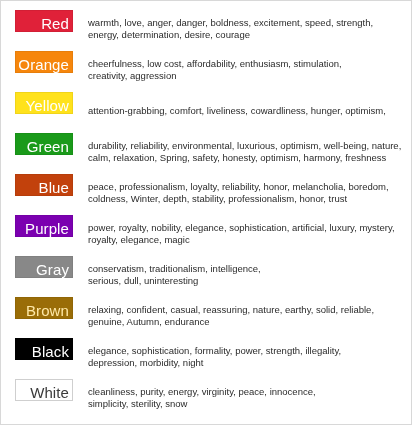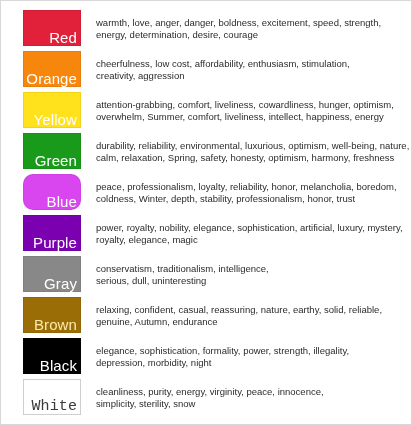--- a/index.html
+++ b/index.html
@@ -26,36 +26,34 @@
     display: flex;
     align-items: stretch;
     height: 38px;
     margin-bottom: 3px;
   }
   .swatch {
     position: relative;
     box-sizing: border-box;
     flex: 0 0 58px;
     width: 58px;
-    height: 36px;
+    height: 22px;
     border: 1px solid rgba(0,0,0,0.06);
-    margin-left: 8px;
   }
   .swatch-label {
     position: absolute;
     right: 3px;
     bottom: -1px;
     font-size: 15px;
     line-height: 17px;
     letter-spacing: 0.1px;
     white-space: nowrap;
   }
   .row-white .swatch {
     border: 1px solid #cfcfcf;
-    font-family: Liberation Mono, monospace;
   }
   .desc {
     flex: 1 1 auto;
     display: flex;
     flex-direction: column;
     justify-content: center;
     padding-left: 15px;
     padding-right: 2px;
     color: #2b2b2b;
     font-size: 9.5px;
@@ -88,34 +86,33 @@
           <span>cheerfulness, low cost, affordability, enthusiasm, stimulation,</span>
           <span>creativity, aggression</span>
         </div>
       </div>
       <div class="row">
         <div class="swatch" style="background: rgb(255, 226, 28);">
           <div class="swatch-label" style="color: rgb(255, 255, 255);">Yellow</div>
         </div>
         <div class="desc">
           <span>attention-grabbing, comfort, liveliness, cowardliness, hunger, optimism,</span>
-          <span>overwhelm, Summer, comfort, liveliness, intellect, happiness, energy</span>
         </div>
       </div>
       <div class="row">
         <div class="swatch" style="background: rgb(26, 154, 26);">
           <div class="swatch-label" style="color: rgb(255, 255, 255);">Green</div>
         </div>
         <div class="desc">
           <span>durability, reliability, environmental, luxurious, optimism, well-being, nature,</span>
           <span>calm, relaxation, Spring, safety, honesty, optimism, harmony, freshness</span>
         </div>
       </div>
       <div class="row">
-        <div class="swatch" style="background: #d946ef; border-radius: 10px;">
+        <div class="swatch" style="background: #c2410c;">
           <div class="swatch-label" style="color: rgb(255, 255, 255);">Blue</div>
         </div>
         <div class="desc">
           <span>peace, professionalism, loyalty, reliability, honor, melancholia, boredom,</span>
           <span>coldness, Winter, depth, stability, professionalism, honor, trust</span>
         </div>
       </div>
       <div class="row">
         <div class="swatch" style="background: rgb(123, 0, 176);">
           <div class="swatch-label" style="color: rgb(255, 255, 255);">Purple</div>

